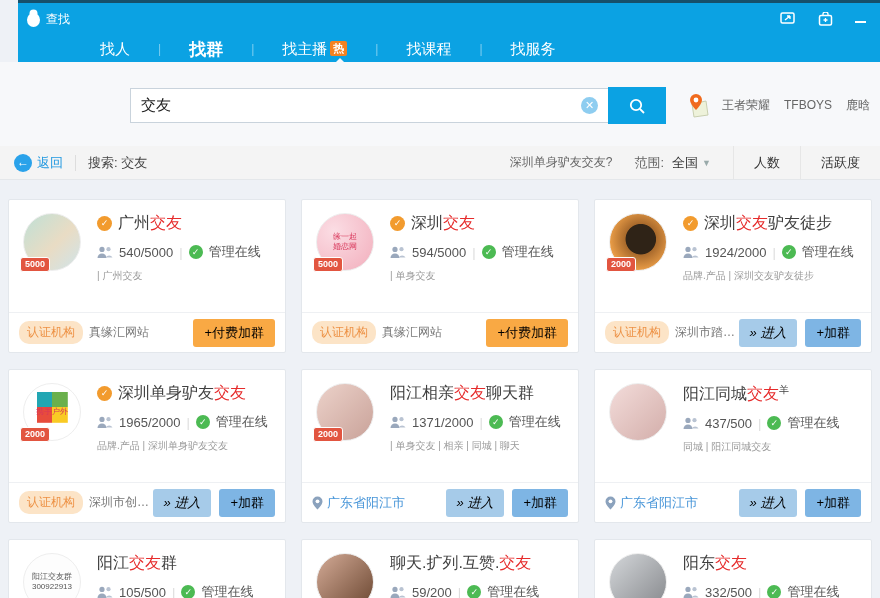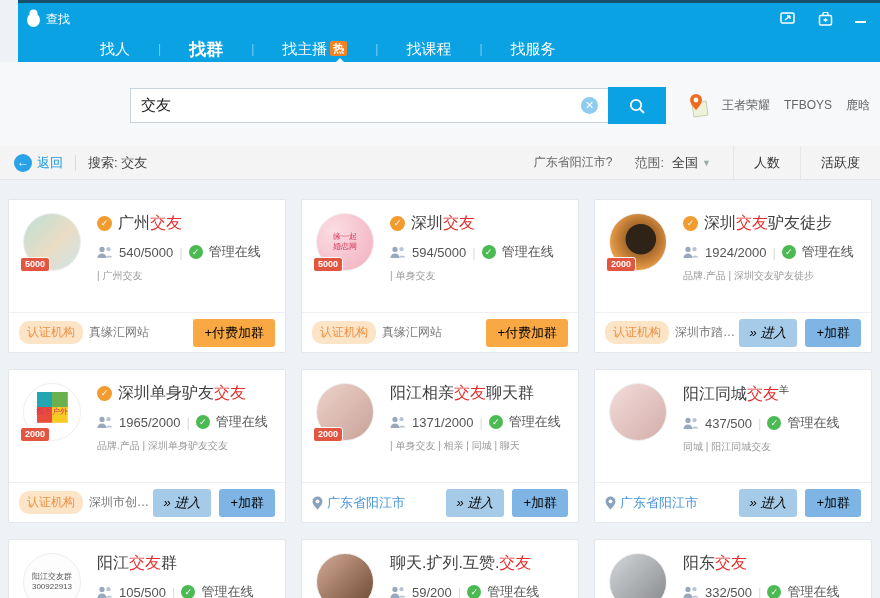--- a/index.html
+++ b/index.html
@@ -192,21 +192,21 @@
 </div>
 
 <div class="toolbar">
   <span class="back-btn">
     <span class="back-circle">←</span>
     <span class="back-label">返回</span>
   </span>
   <span class="tb-sep"></span>
   <span class="tb-search">搜索: 交友</span>
   <div class="tb-right">
-    <span class="cant-find">广东省阳江市?</span>
+    <span class="cant-find">深圳单身驴友交友?</span>
     <span class="scope-label">范围:</span>
     <span class="scope-value">全国</span>
     <span class="caret">▼</span>
     <span class="sort-tab">人数</span>
     <span class="sort-tab">活跃度</span>
   </div>
 </div>
 
 <div class="grid" id="grid">
   <article class="card">

